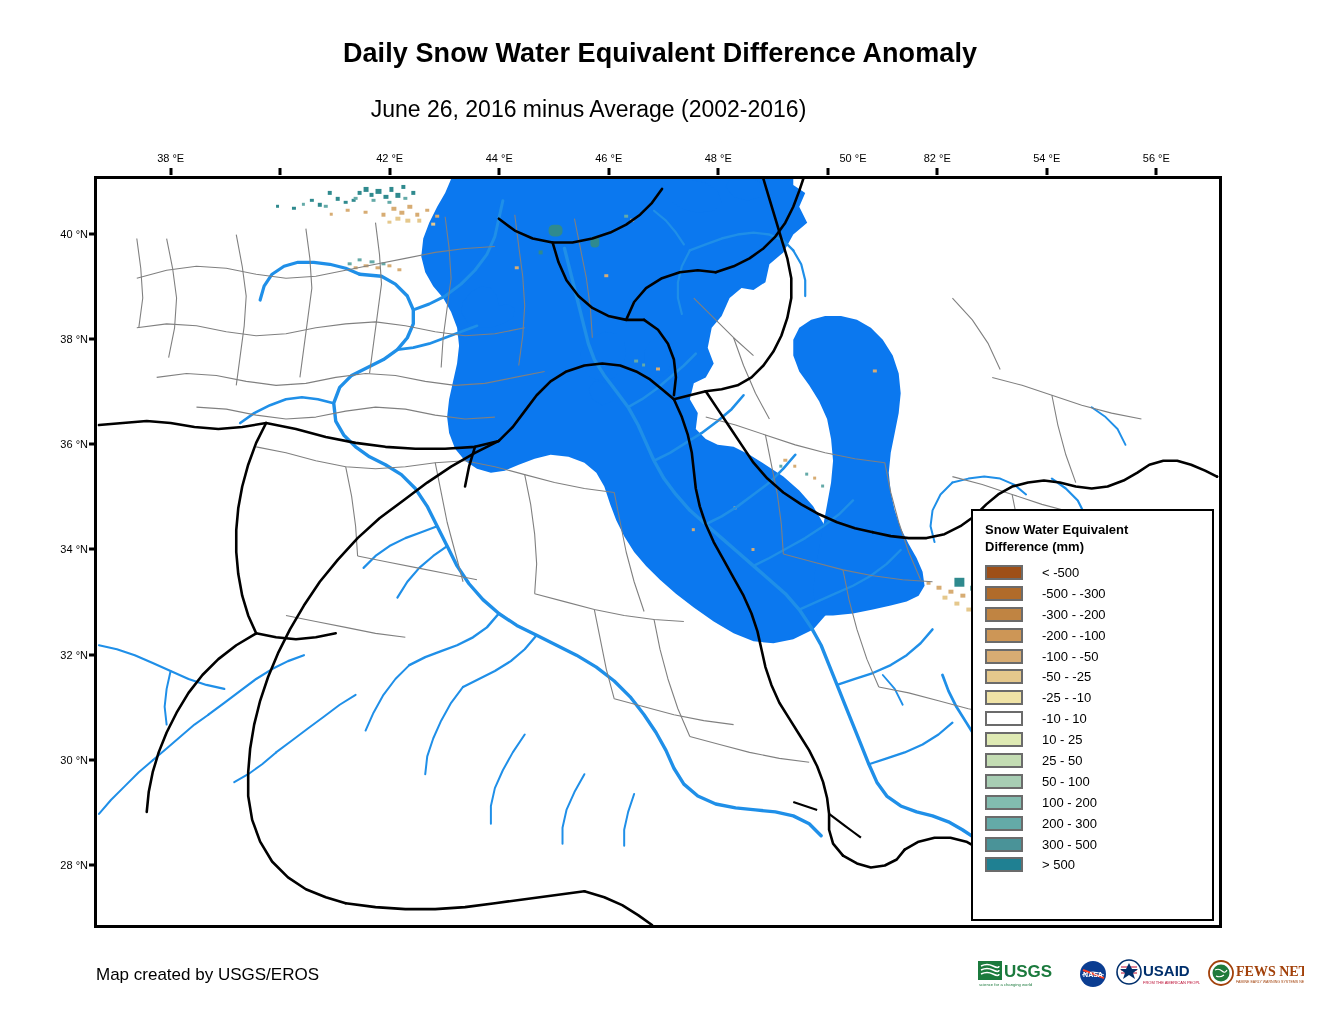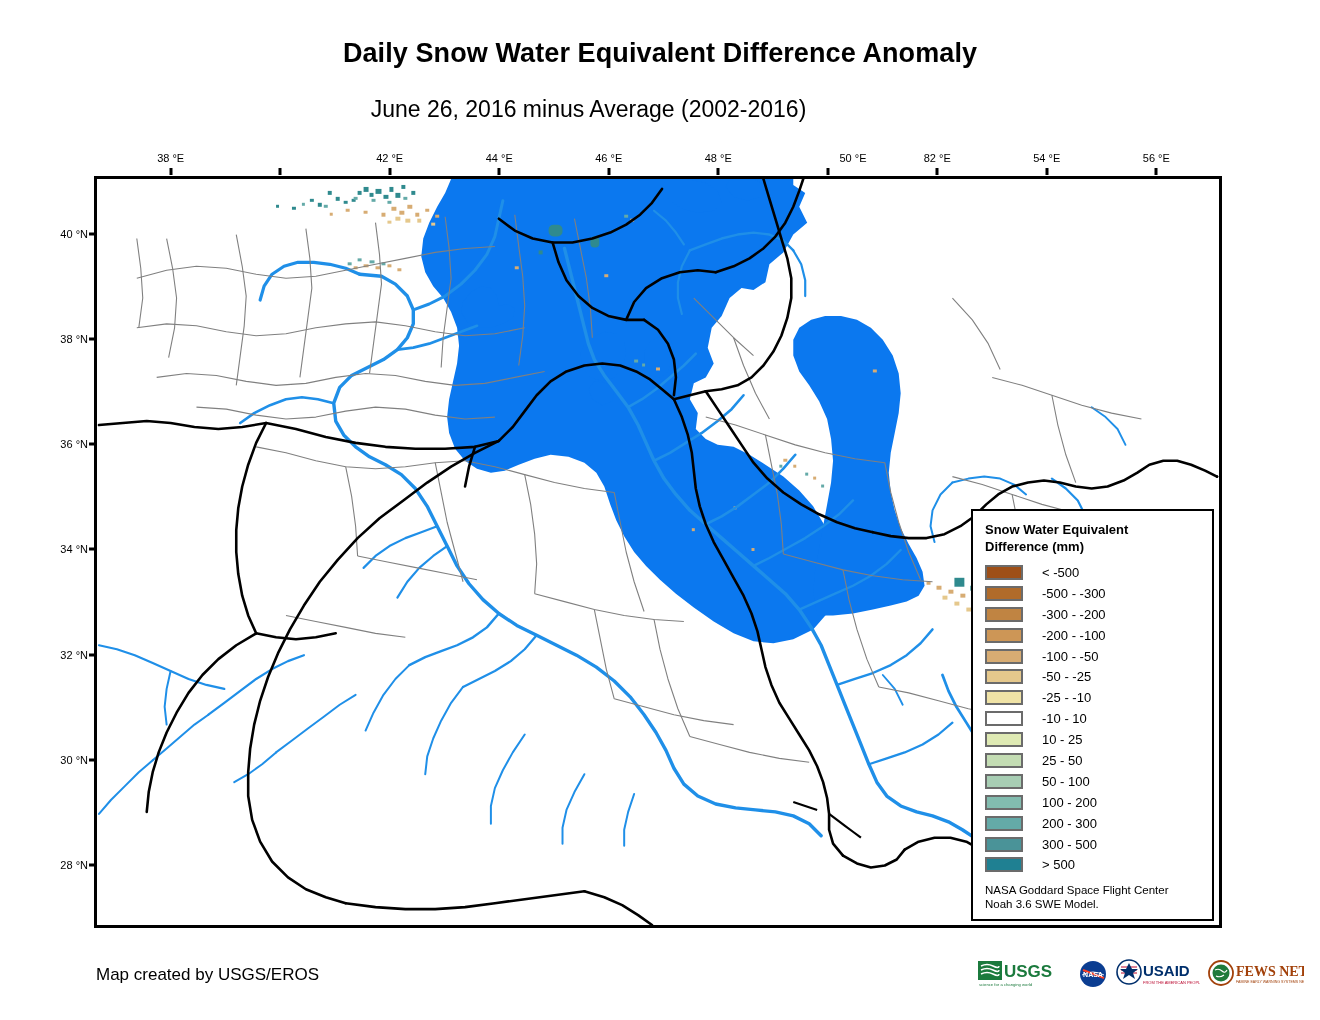--- a/index.html
+++ b/index.html
@@ -605,24 +605,20 @@
       </div>
       <div class="legend-row">
         <div class="legend-swatch" style="background: rgb(74, 147, 152);"></div>
         <div class="legend-label">300 - 500</div>
       </div>
       <div class="legend-row">
         <div class="legend-swatch" style="background: rgb(31, 128, 146);"></div>
         <div class="legend-label">&gt; 500</div>
       </div>
     </div>
-  <div id="legend-source">
-    <span>NASA Goddard Space Flight Center</span>
-    <span>Noah 3.6 SWE Model.</span>
-  </div>
 </div>
 
 <div id="credit">Map created by USGS/EROS</div>
 
 <div id="logo-bar">
 
   <svg class="logo" width="92" height="30" viewBox="0 0 92 30">
     <rect x="0" y="2" width="24" height="19" fill="#1b7a3d"></rect>
     <path d="M3 7 Q 9 4 15 7 T 21 7" stroke="#ffffff" stroke-width="1.4" fill="none"></path>
     <path d="M3 11 Q 9 8 15 11 T 21 11" stroke="#ffffff" stroke-width="1.4" fill="none"></path>

